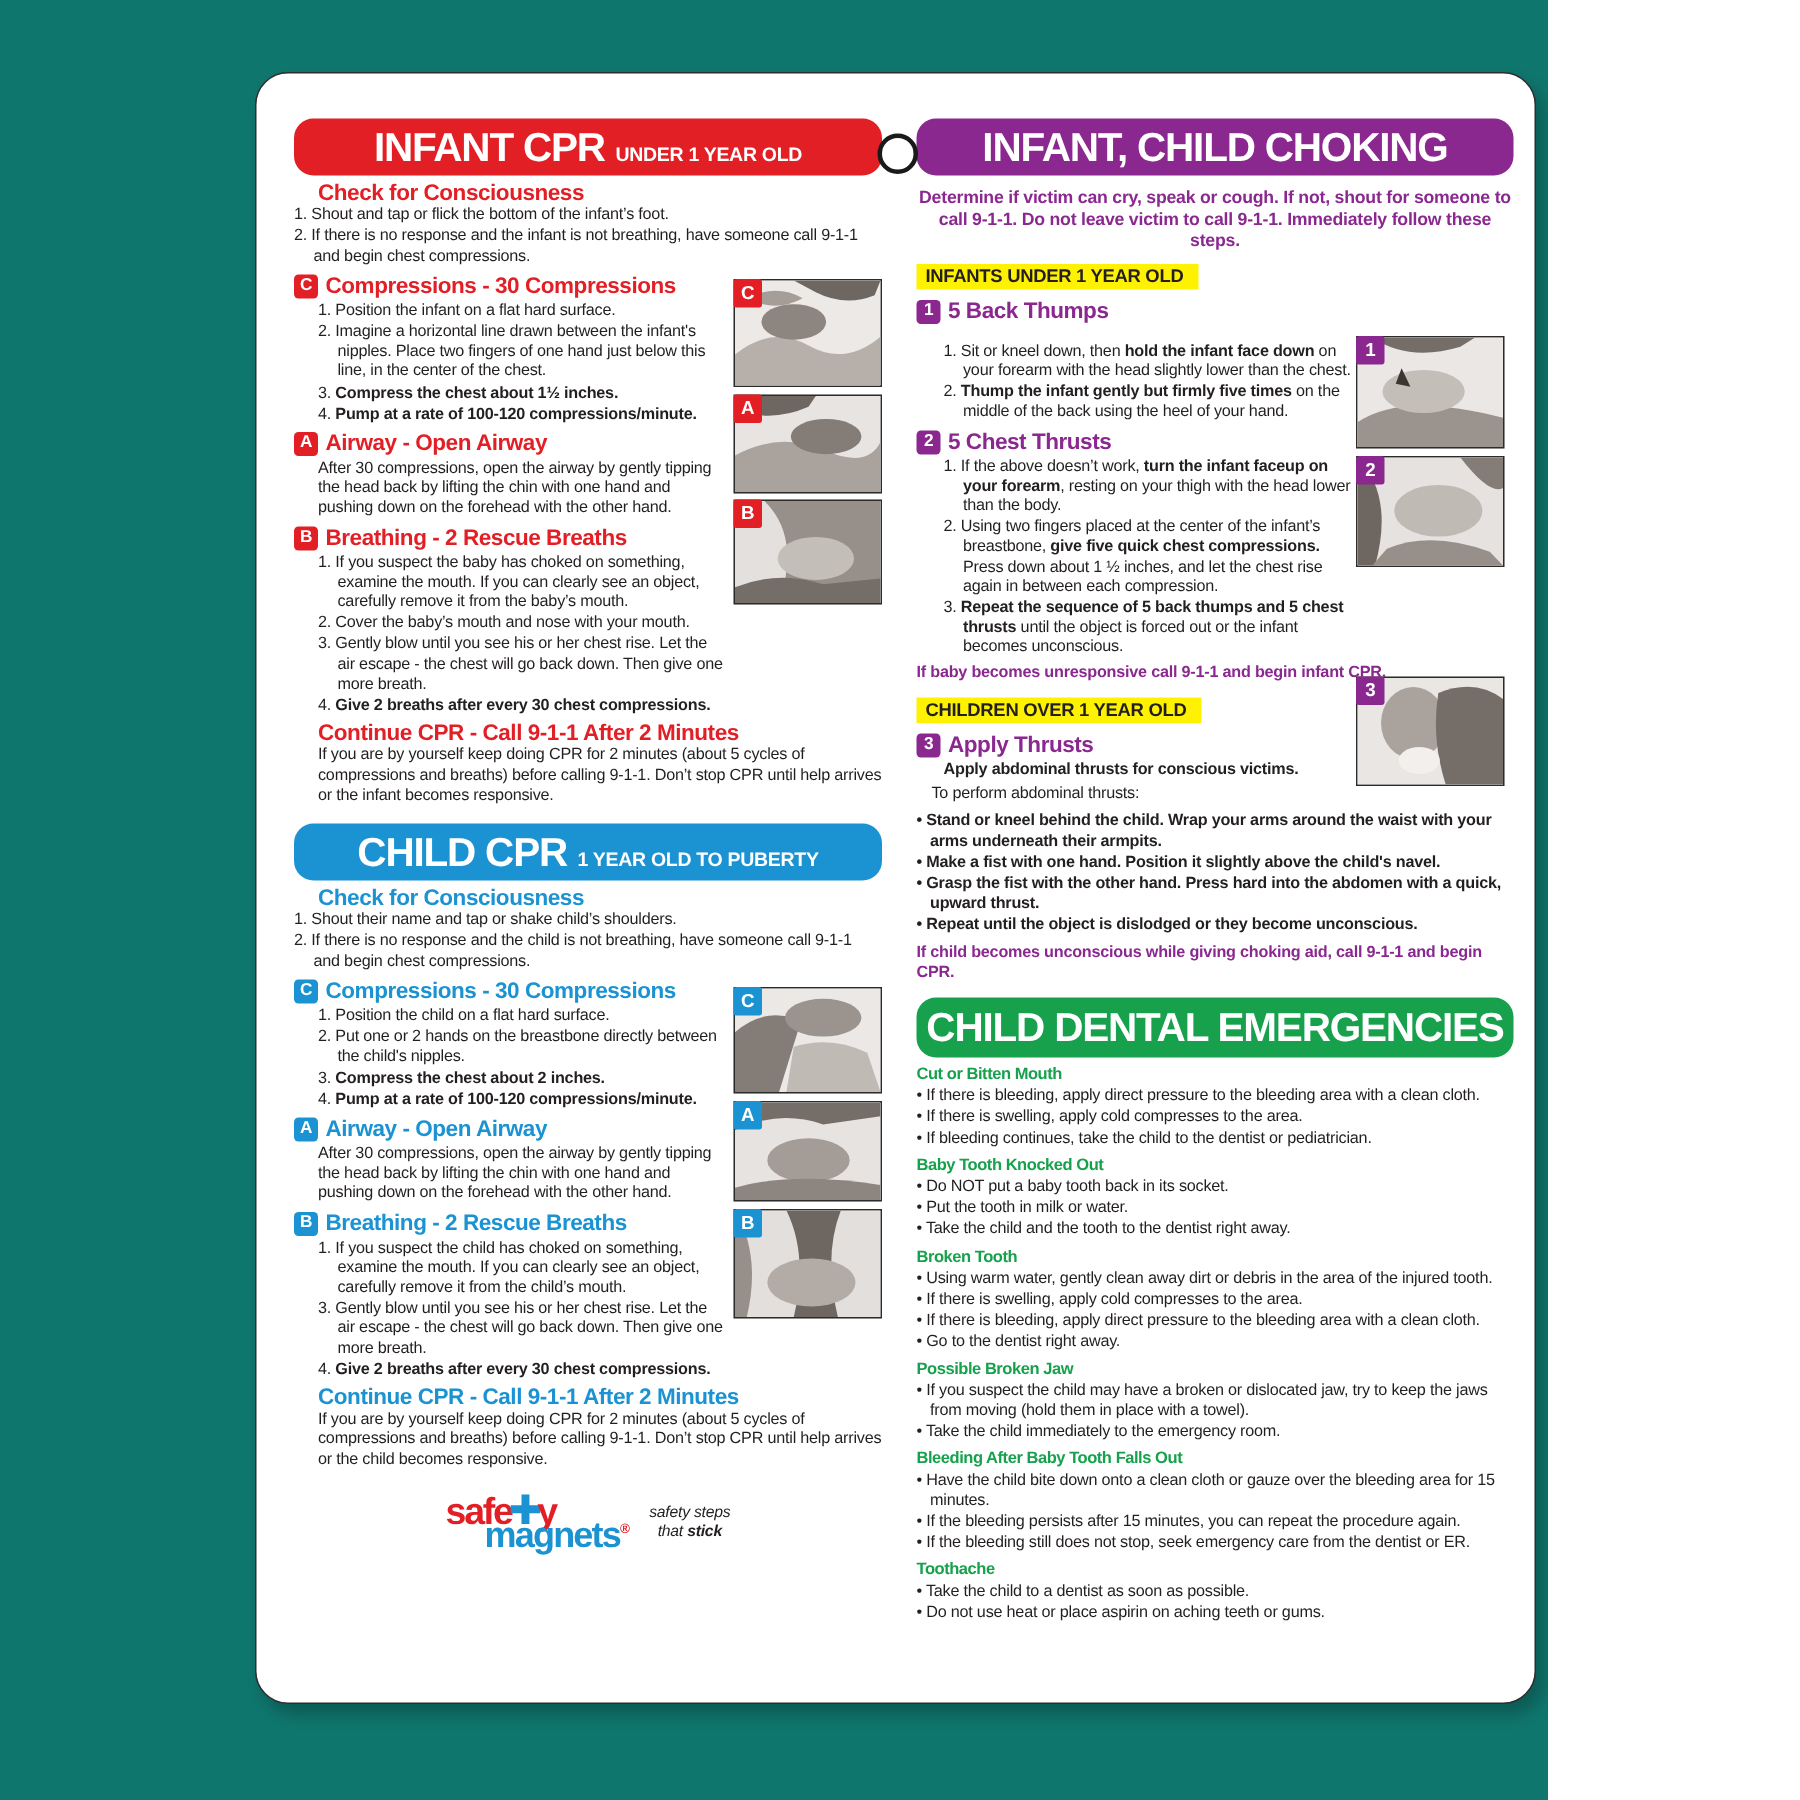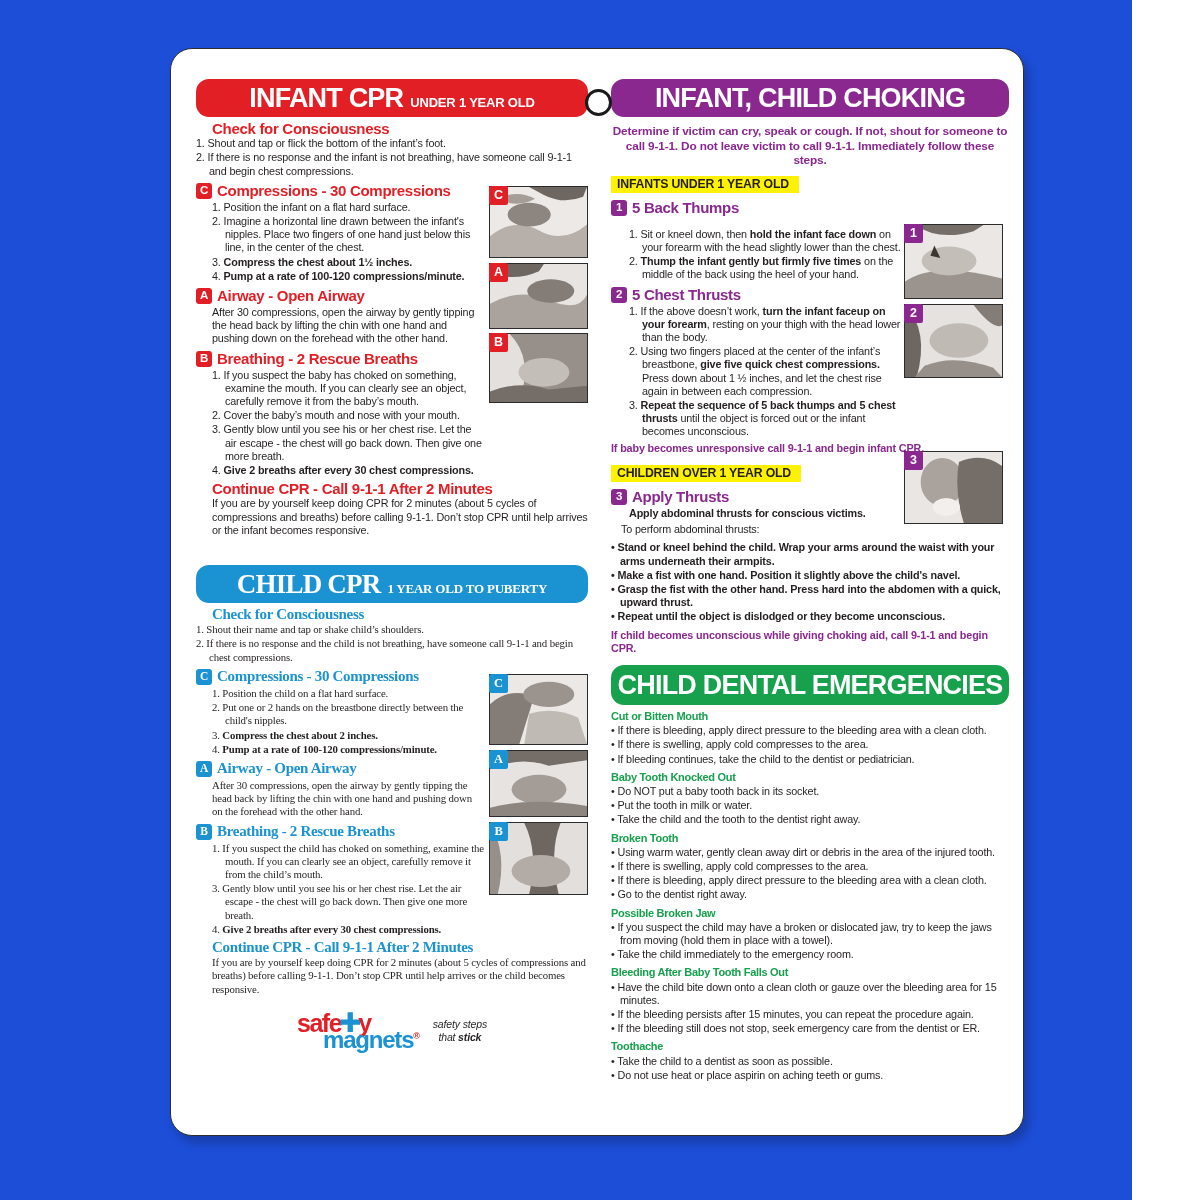--- a/index.html
+++ b/index.html
@@ -1,16 +1,16 @@
 <!DOCTYPE html>
 <html><head>
 <meta charset="utf-8">
 <style>
   html,body{margin:0;padding:0;background:#ffffff;}
-  .page{position:relative;width:1132px;height:1200px;background:#1d4ed8;overflow:hidden;
+  .page{position:relative;width:1032px;height:1200px;background:#0f766e;overflow:hidden;
         font-family:"Liberation Sans","DejaVu Sans",sans-serif;color:#231f20;}
   .card{position:absolute;left:170px;top:48px;width:852px;height:1086px;background:#fff;
         border:1.6px solid #2e2e2e;border-radius:22px;overflow:hidden;
         box-shadow:5px 7px 10px rgba(0,0,0,.22);}
   .hole{position:absolute;left:585px;top:89px;width:27px;height:27px;border-radius:50%;
         background:#fff;border:3px solid #1a1a1a;box-sizing:border-box;z-index:9;}
   .col{position:absolute;top:30px;}
   .col-left{left:25px;width:392px;}
   .col-right{left:440px;width:398px;}
   .block{position:relative;}
@@ -132,21 +132,21 @@
           <span class="img-badge bg-red">B</span>
           <svg viewBox="0 0 99 71" preserveAspectRatio="none">
               <rect width="99" height="71" fill="#e4e0dd"></rect>
               <path d="M20 0 Q45 25 30 71 H99 V0 Z" fill="#97908a"></path>
               <ellipse cx="55" cy="40" rx="26" ry="15" fill="#c4beb8"></ellipse>
               <path d="M0 60 Q30 48 60 58 L99 54 V71 H0 Z" fill="#756d67"></path>
             </svg>
         </div>
       </div>
 
-      <div class="block" style="margin-top:28px;font-family:Liberation Serif, serif;">
+      <div class="block" style="margin-top:12px;">
         <div class="banner bg-blue">
           <span class="big">CHILD CPR</span><span class="small">1 YEAR OLD TO PUBERTY</span>
         </div>
 
         <div class="sec-h c-blue" style="margin-left:16px;">
           <span>Check for Consciousness</span>
         </div>
         <div>
 
         <div class="ln">1. Shout their name and tap or shake child’s shoulders.</div>

